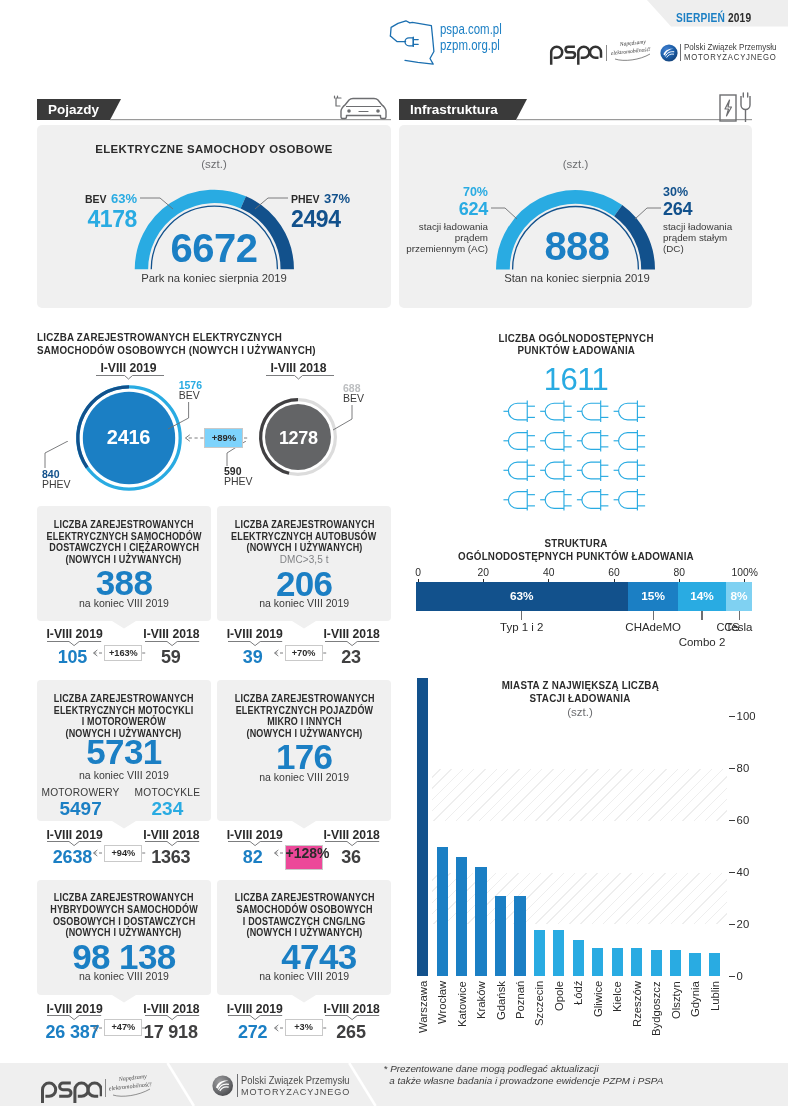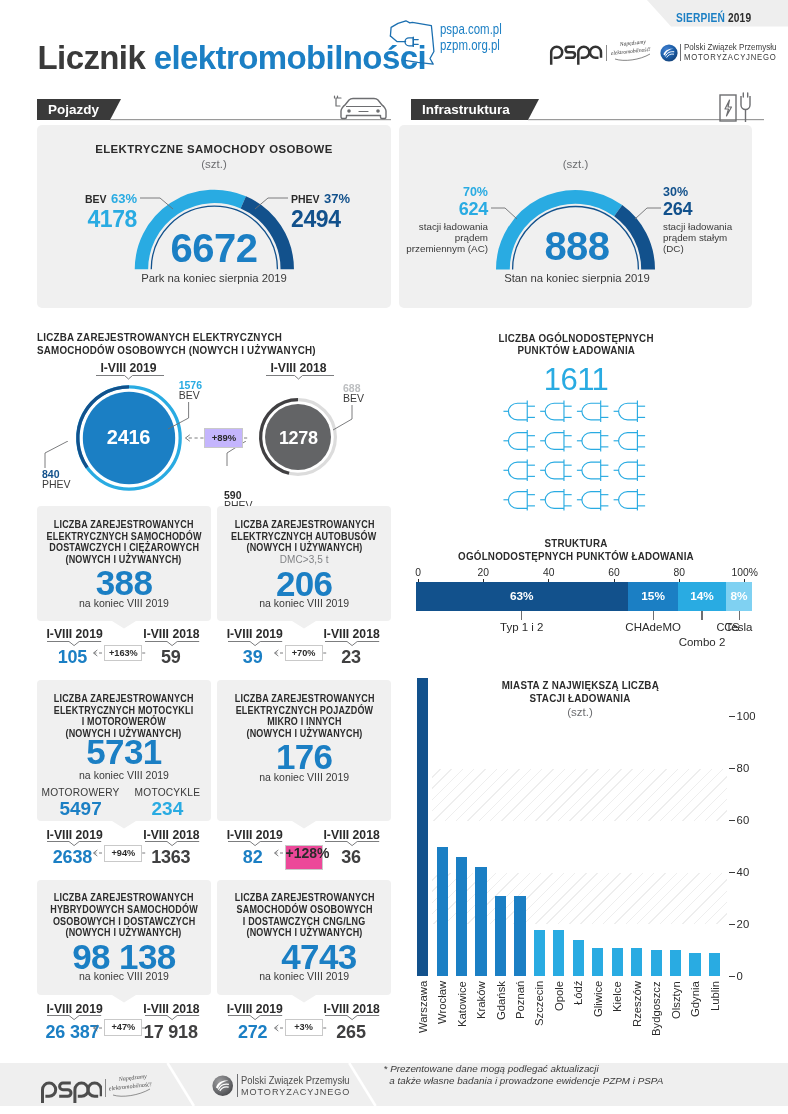--- a/index.html
+++ b/index.html
@@ -50,24 +50,20 @@
 <body>
 
 <div class="page">
 
   <div class="abs" id="date-banner"></div>
   <div class="abs" id="date-text">
     <span class="m">SIERPIEŃ</span>
     <span class="y">2019</span>
   </div>
 
-  <div class="abs" id="main-title">
-    <span class="d">Licznik</span>
-    <span class="b">elektromobilności</span>
-  </div>
 
   <svg class="abs" id="poland-icon" width="52" height="50" viewBox="385 17 52 50" style="top:17px;left:385px;">
     <path d="M390.4 36.0 L391.1 27.4 L398.0 23.4 L405.9 20.8 L409.8 22.9 L412.4 22.3 L431.4 25.7 L432.6 37.5 L433.9 51.5 L430.0 58.5 L433.2 64.1 L417.8 62.3 L405.0 60.4" fill="none" stroke="#1b6fb0" stroke-width="1.3" stroke-linejoin="round" stroke-linecap="round"></path>
     <path d="M390.4 36.0 L396.9 41.6 L405.6 41.6" fill="none" stroke="#1b6fb0" stroke-width="1.3" stroke-linejoin="round" stroke-linecap="round"></path>
     <path d="M413.3 37.8 L409.0 37.8 A4.0 4.0 0 0 0 409.0 45.8 L413.3 45.8 Z" fill="none" stroke="#1b6fb0" stroke-width="1.3" stroke-linejoin="round"></path>
     <path d="M413.3 37.2 L413.3 46.4" fill="none" stroke="#1b6fb0" stroke-width="1.3" stroke-linecap="round"></path>
     <path d="M413.3 39.6 L418.2 39.6 M413.3 44.3 L418.2 44.3" fill="none" stroke="#1b6fb0" stroke-width="1.3" stroke-linecap="round"></path>
   </svg>
 
   <div class="abs" id="urls">
@@ -118,21 +114,21 @@
   </div>
   <svg class="abs" width="60" height="30" viewBox="0 0 60 30" style="top:94px;left:333px;">
     <path d="M8 23 L8 17 C8 15.5 10 12 12 11 L16 6 C17 5 18.5 4.5 20 4.5 L41 4.5 C42.5 4.5 44 5 45 6 L49 11 C51 12 53 15.5 53 17 L53 23 C53 24 52.3 24.5 51.5 24.5 L49 24.5 C48 24.5 47.5 24 47.5 23 L47.5 21.5 L13.5 21.5 L13.5 23 C13.5 24 13 24.5 12 24.5 L9.5 24.5 C8.7 24.5 8 24 8 23 Z" fill="none" stroke="#6d6e71" stroke-width="1.4" stroke-linejoin="round"></path>
     <path d="M13 12.5 L48 12.5" fill="none" stroke="#6d6e71" stroke-width="1.2"></path>
     <circle cx="16" cy="17" r="1.8" fill="#6d6e71"></circle>
     <circle cx="45" cy="17" r="1.8" fill="#6d6e71"></circle>
     <path d="M26 17.5 L35 17.5" stroke="#6d6e71" stroke-width="1.2" stroke-linecap="round"></path>
     <path d="M3 4 L3 12 M3 4 L8 4 M1.5 2 L1.5 4 M4.5 2 L4.5 4 M3 12 L7 12" fill="none" stroke="#6d6e71" stroke-width="1.2" stroke-linecap="round"></path>
   </svg>
 
-  <div class="abs" style="top:99px;left:399px;width:353px;margin-left:12px;">
+  <div class="abs" style="top:99px;left:399px;width:353px;">
     <svg width="353" height="22" style="display:block;">
       <path d="M0 0 L128 0 L117 21 L0 21 Z" fill="#3a3a3a"></path>
       <rect x="117" y="20" width="236" height="1.2" fill="#9a9a9a"></rect>
     </svg>
     <div class="abs" style="top:3px;left:11px;color:#fff;font-size:13.5px;font-weight:bold;">Infrastruktura</div>
   </div>
 
   <div class="abs panel" style="top:125px;left:37px;width:354px;height:183px;"></div>
   <div class="abs ttl" style="top:143px;left:37px;width:354px;font-size:11.4px;letter-spacing:0.4px;">ELEKTRYCZNE SAMOCHODY OSOBOWE</div>
   <div class="abs sub" style="top:158px;left:37px;width:354px;font-size:11.5px;">(szt.)</div>
@@ -248,29 +244,29 @@
   <div class="abs" style="top:429px;left:256.3px;width:84px;text-align:center;font-size:18px;font-weight:bold;color:#fff;line-height:18px;letter-spacing:-0.3px;">1278</div>
 
   <div class="abs" style="top:383px;left:343px;width:50px;text-align:left;">
     <div style="font-size:10.5px;font-weight:bold;color:#bcbec0;line-height:10.3px;">688</div>
     <div style="font-size:10.5px;color:#3a3a3a;line-height:10.5px;">BEV</div>
   </div>
   <svg class="abs" width="22" height="26" viewBox="0 0 22 26" style="top:405px;left:332px;">
     <path d="M20 0 L20 14 L1 25" fill="none" stroke="#6d6e71" stroke-width="0.9"></path>
   </svg>
 
-  <div class="abs" style="top:466px;left:224px;width:50px;text-align:left;margin-top:24px;">
+  <div class="abs" style="top:466px;left:224px;width:50px;text-align:left;">
     <div style="font-size:10.5px;font-weight:bold;color:#2b2b2b;line-height:10.3px;">590</div>
     <div style="font-size:10.5px;color:#3a3a3a;line-height:10.5px;">PHEV</div>
   </div>
   <svg class="abs" width="22" height="26" viewBox="0 0 22 26" style="top:441px;left:226px;">
     <path d="M1 25 L1 12 L20 0" fill="none" stroke="#6d6e71" stroke-width="0.9"></path>
   </svg>
 
-  <div class="abs" style="top:428.1px;left:204.4px;width:39.1px;height:19.5px;border:1px solid #c9c9c9;background:#c4b5fd;
+  <div class="abs" style="top:428.1px;left:204.4px;width:39.1px;height:19.5px;border:1px solid #c9c9c9;background:#7dd3fc;
               font-size:9.5px;font-weight:bold;color:#2b2b2b;text-align:center;line-height:18px;">+89%</div>
   <svg class="abs" width="70" height="12" viewBox="0 0 70 12" style="top:432px;left:183px;">
     <path d="M20.5 6 L2.8 6" fill="none" stroke="#6d6e71" stroke-width="0.9" stroke-dasharray="3.2 2.6"></path>
     <path d="M6.5 3 L2.5 6 L6.5 9" fill="none" stroke="#6d6e71" stroke-width="0.9" stroke-linecap="round" stroke-linejoin="round"></path>
     <path d="M61 6 L66.5 6" fill="none" stroke="#6d6e71" stroke-width="0.9" stroke-dasharray="3.2 2.6"></path>
   </svg>
 
   <div class="abs hdg" style="top:333px;left:476px;width:200px;font-size:10.9px;line-height:11.7px;">
     <div>LICZBA OGÓLNODOSTĘPNYCH</div><br>
     <div>PUNKTÓW ŁADOWANIA</div>

